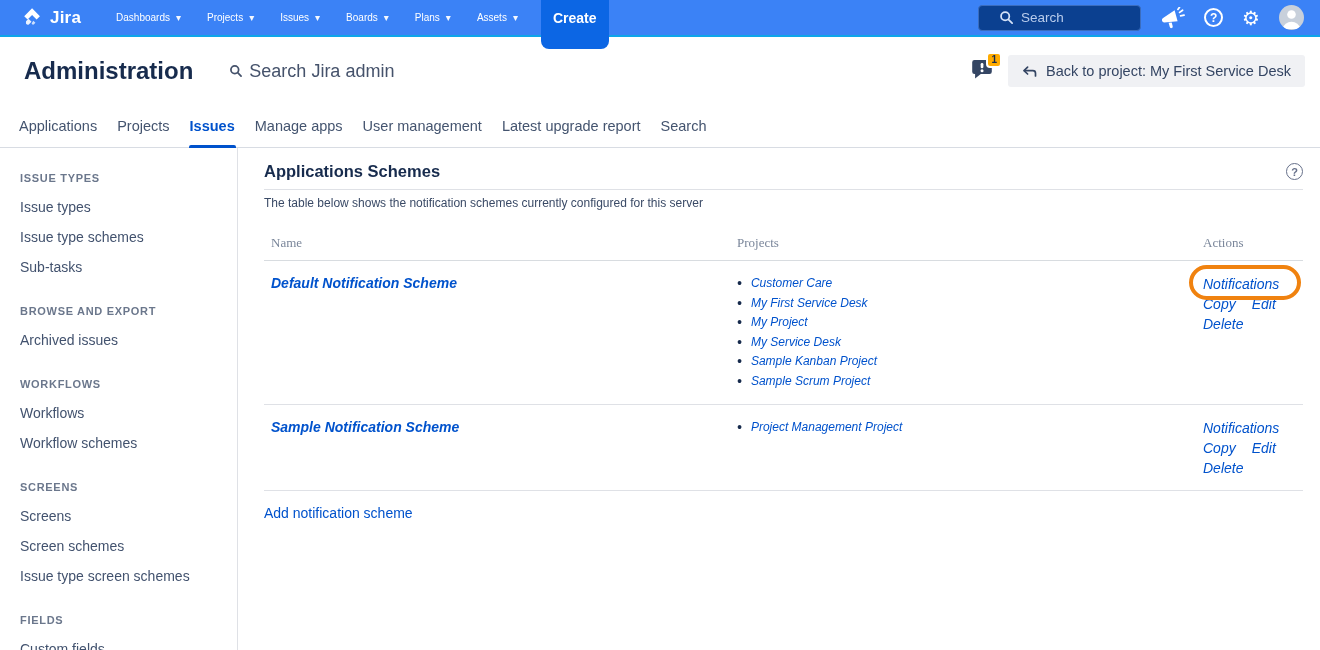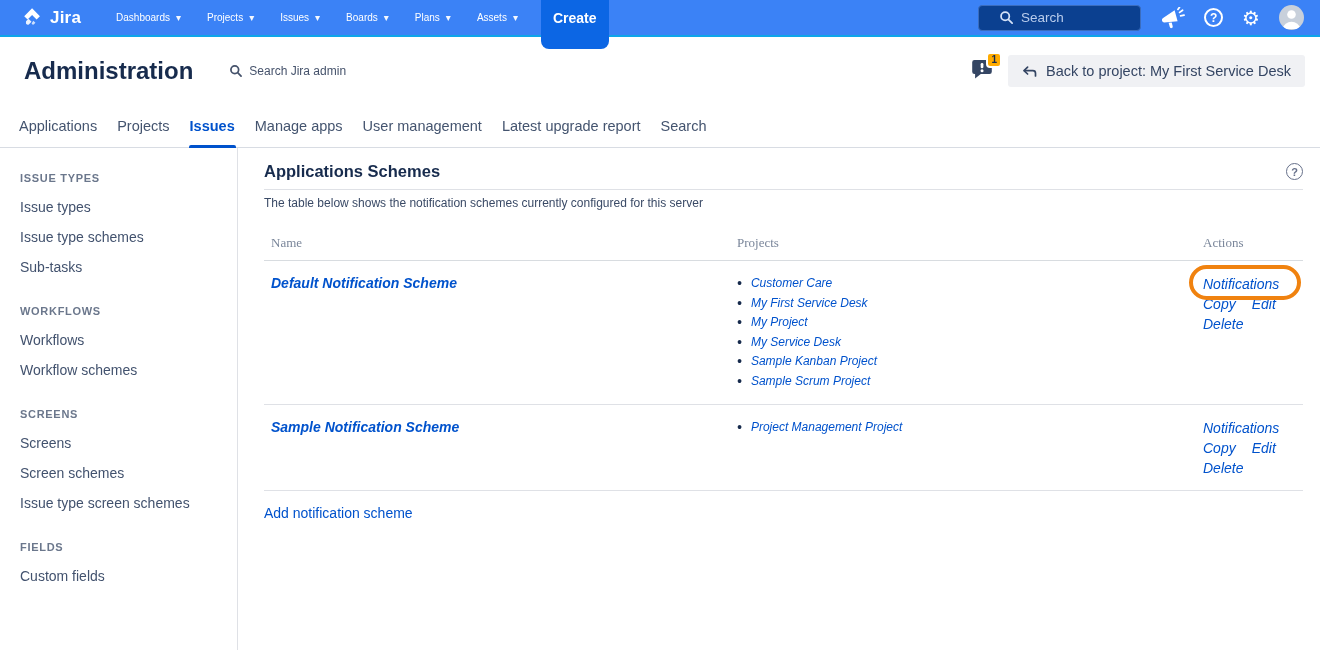--- a/index.html
+++ b/index.html
@@ -44,21 +44,21 @@
   }
   .gear-glyph { color:#fff; font-size:20px; font-family:"DejaVu Sans", sans-serif; line-height:1; }
   .avatar {
     width:25px; height:25px; border-radius:50%; background:#C8D0DB; overflow:hidden;
     display:flex; align-items:flex-end; justify-content:center; position:relative;
   }
 
   
   .admin-header { height:68px; display:flex; align-items:center; padding:0 15px 0 24px; }
   .admin-title { font-size:24px; font-weight:700; color:#172B4D; margin-right:36px; }
-  .admin-search { display:flex; align-items:center; gap:6px; color:#45526B; font-size:12px; cursor:pointer; }
+  .admin-search { display:flex; align-items:center; gap:6px; color:#45526B; font-size:18px; cursor:pointer; }
   .header-right { margin-left:auto; display:flex; align-items:center; gap:13px; }
   .bubble-wrap { position:relative; cursor:pointer; }
   .notif-badge {
     position:absolute; top:-6px; right:-7px; background:#FFAB00; color:#172B4D;
     font-size:10px; font-weight:700; border:2px solid #fff; border-radius:4px;
     padding:0 3px; line-height:12px;
   }
   .back-btn {
     background:#F0F1F4; border:none; border-radius:3px; color:#344563;
     font-size:14.5px; padding:8px 14px; display:flex; align-items:center; gap:9px; cursor:pointer;
@@ -205,20 +205,24 @@
   <div class="body">
 
     <aside class="sidebar">
       <div class="side-section">
         <div class="side-section-title">ISSUE TYPES</div>
         <a class="side-item">Issue types</a>
         <a class="side-item">Issue type schemes</a>
         <a class="side-item">Sub-tasks</a>
       </div>
       <div class="side-section">
+        <div class="side-section-title">BROWSE AND EXPORT</div>
+        <a class="side-item">Archived issues</a>
+      </div>
+      <div class="side-section">
         <div class="side-section-title">WORKFLOWS</div>
         <a class="side-item">Workflows</a>
         <a class="side-item">Workflow schemes</a>
       </div>
       <div class="side-section">
         <div class="side-section-title">SCREENS</div>
         <a class="side-item">Screens</a>
         <a class="side-item">Screen schemes</a>
         <a class="side-item">Issue type screen schemes</a>
       </div>

